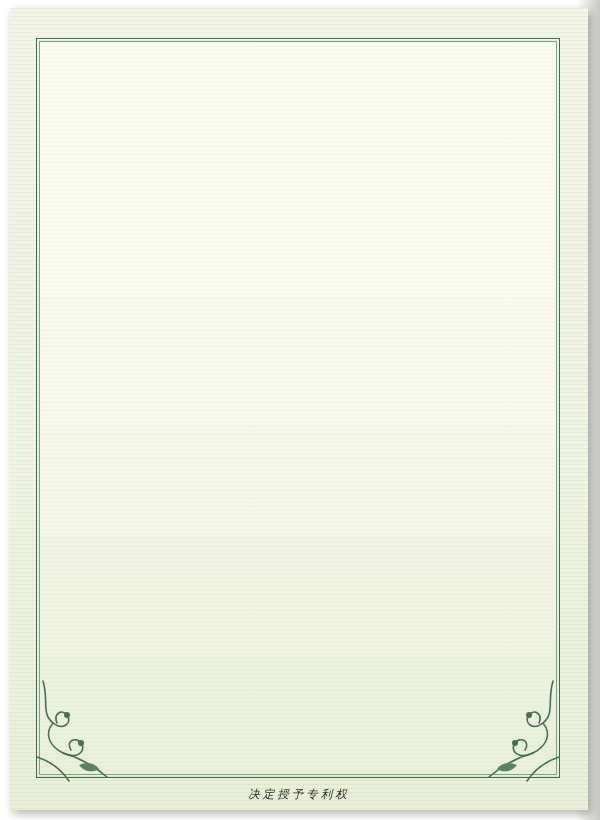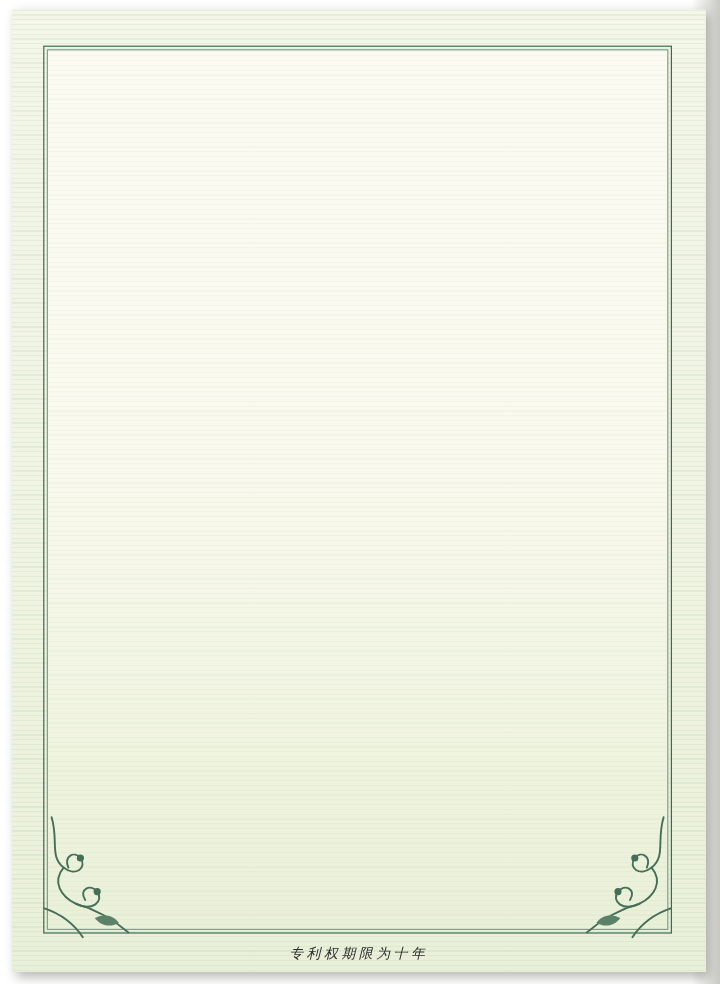--- a/index.html
+++ b/index.html
@@ -580,15 +580,15 @@
       <path d="M14,8 C20,28 12,40 24,50 C34,58 44,50 38,42 C33,36 24,40 28,50"></path>
       <path d="M24,50 C14,62 22,74 34,80 C48,87 58,78 52,70 C47,63 36,68 42,77"></path>
       <path d="M34,80 C48,84 64,92 78,104"></path>
       <path d="M8,84 C20,88 32,96 40,108"></path>
       <circle cx="38" cy="42" r="2.2" fill="#466f58"></circle>
       <circle cx="52" cy="70" r="2.2" fill="#466f58"></circle>
       <path d="M50,92 C58,88 66,90 70,96 C64,100 55,99 50,92 Z" fill="#5b8269" stroke="none"></path>
     </svg>
   </div>
 
-  <div class="abs back-note">专利权期限为十年</div>
+  <div class="abs back-note">决定授予专利权</div>
 
 </div>
 
 </body></html>

